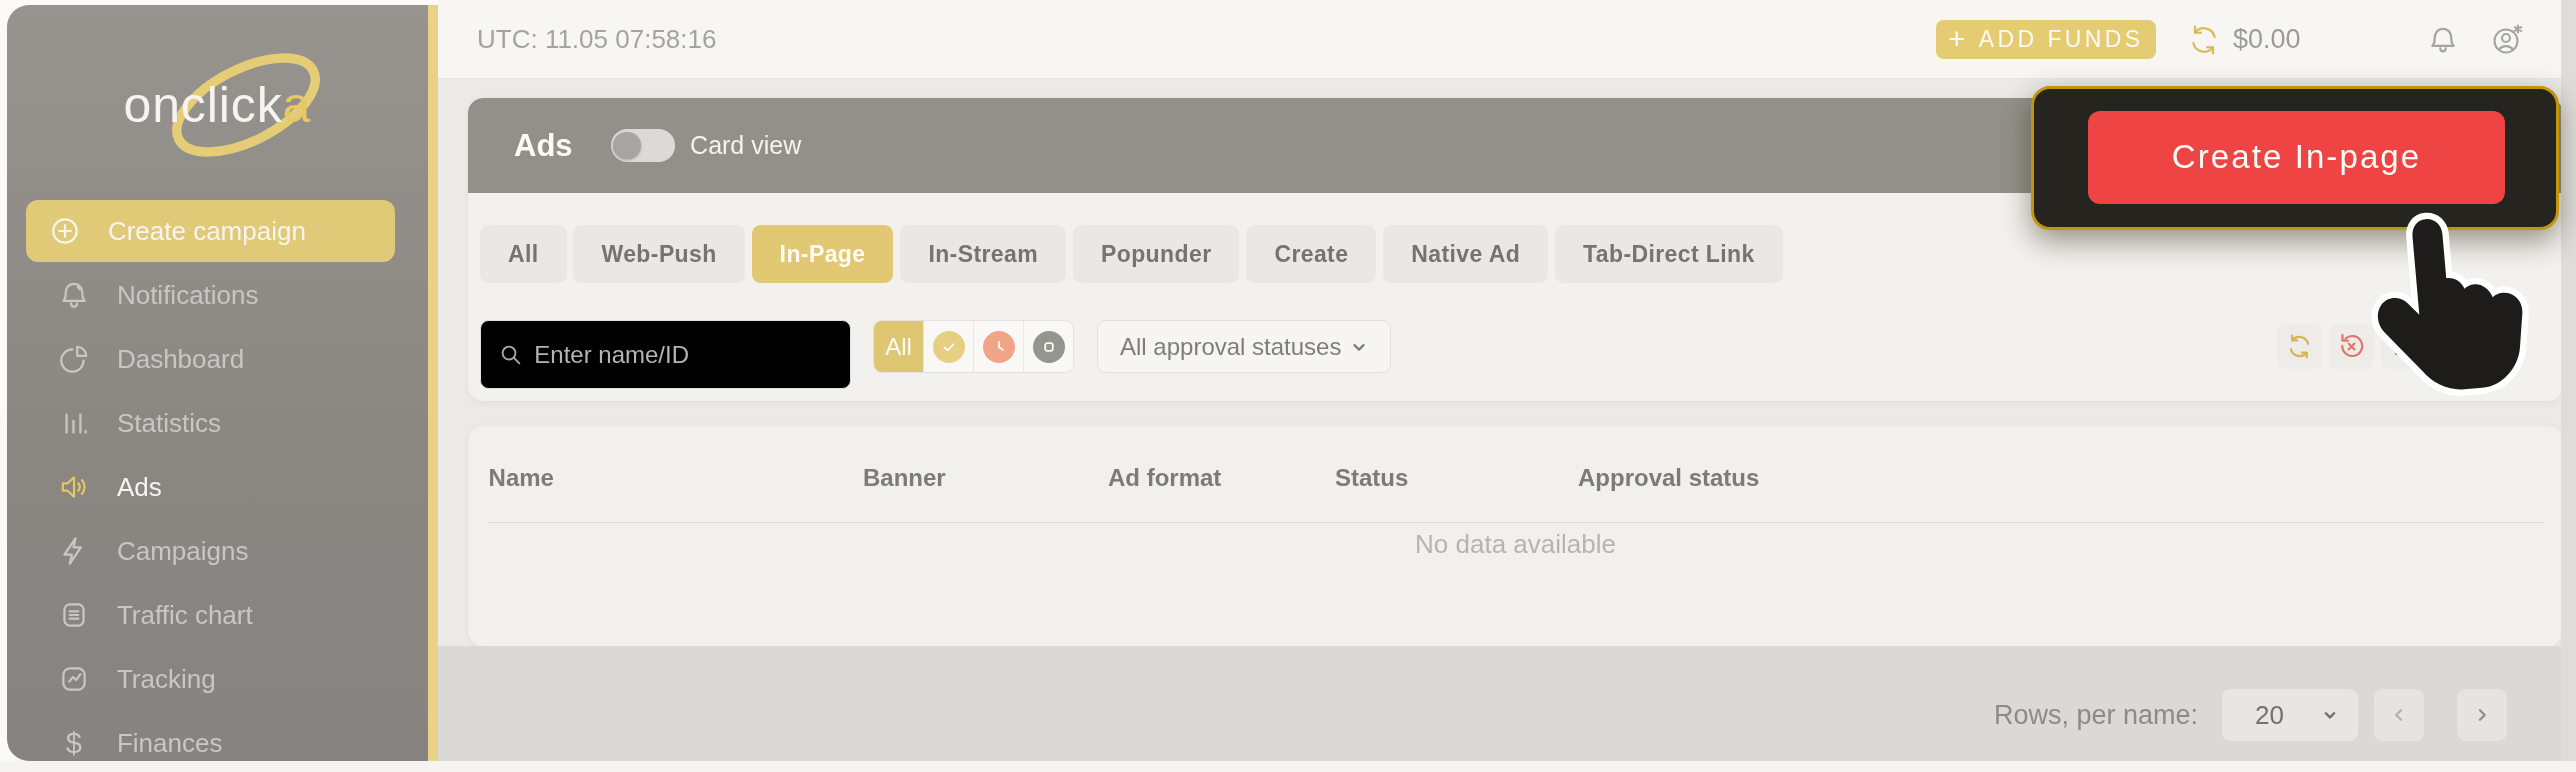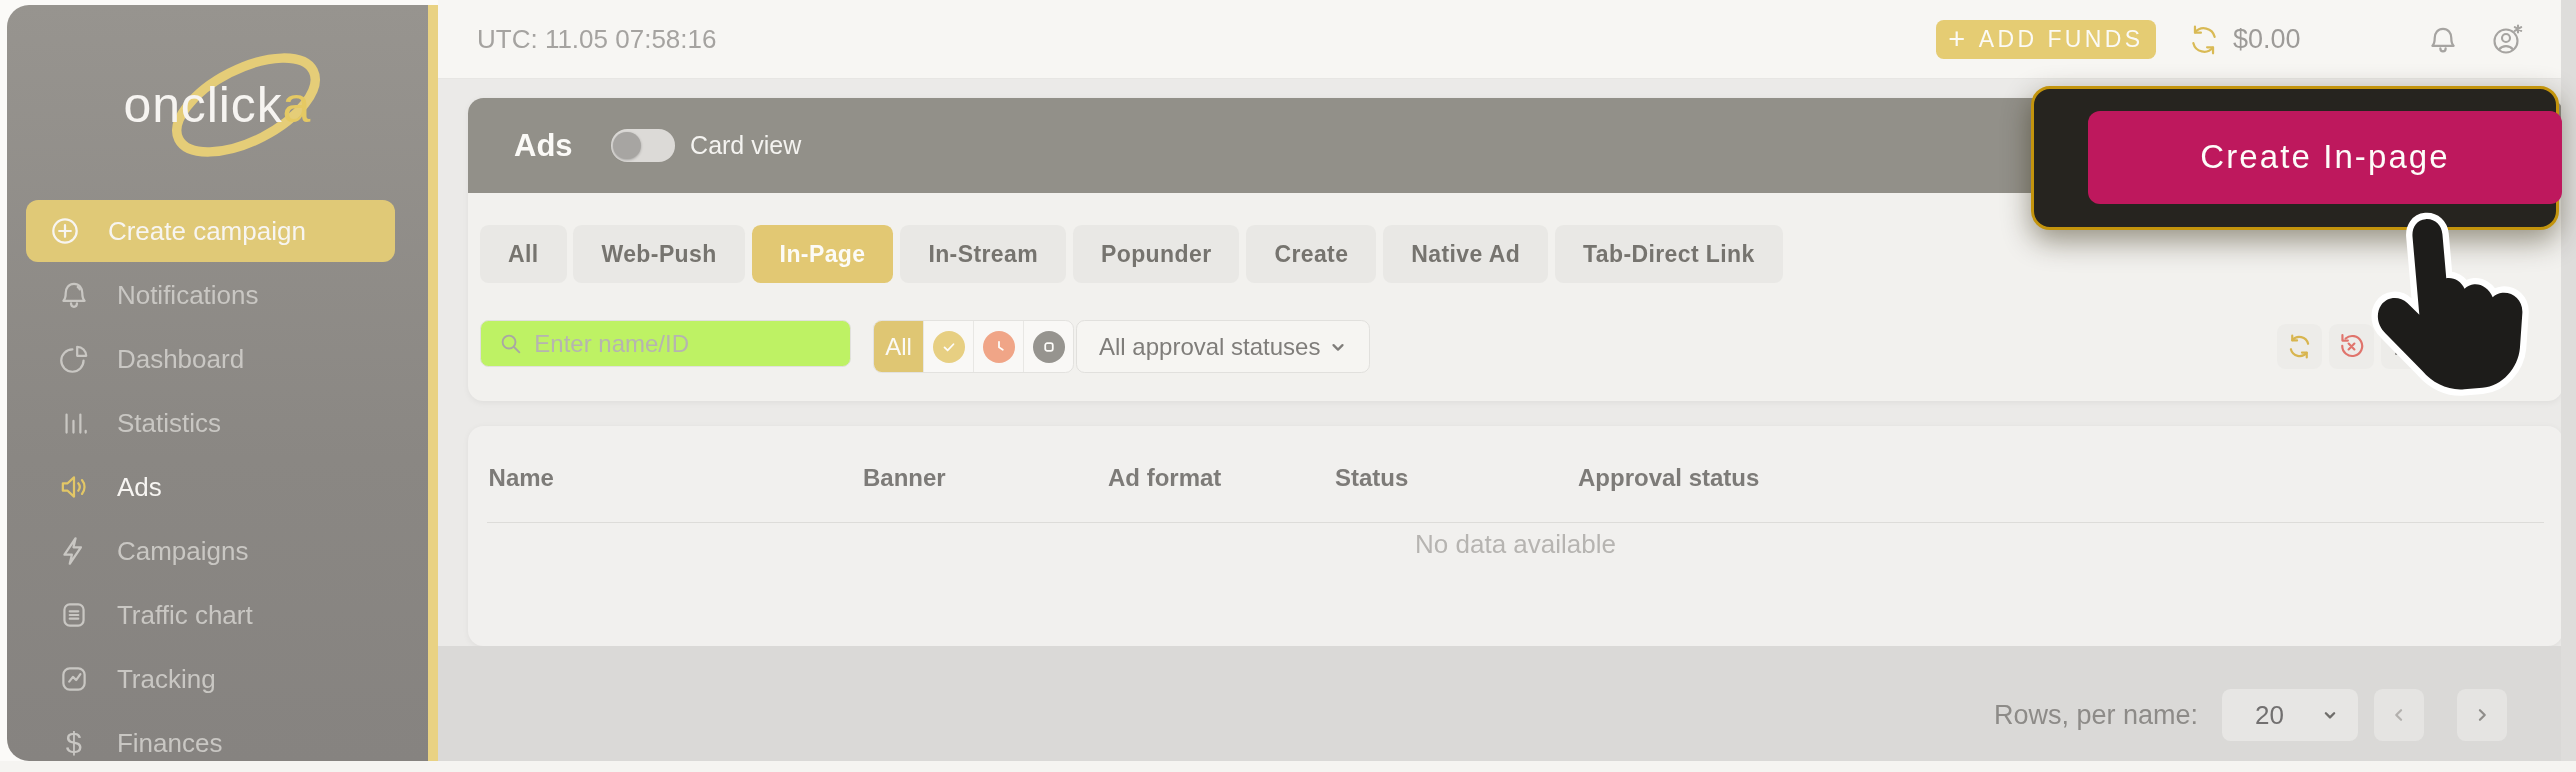--- a/index.html
+++ b/index.html
@@ -51,35 +51,35 @@
   .toggle .knob { position:absolute; left:2.6px; top:2.6px; width:27.5px; height:27.5px; border-radius:50%; background:#a7a5a2;
     box-shadow:0 0.9px 2.6px rgba(0,0,0,0.25); }
   .cardview-label { margin-left:15.5px; font-size:25px; color:#f4f3f0; }
 
   .tabs { position:absolute; left:12px; top:127px; display:flex; gap:6.9px; }
   .tab { height:58px; padding:0 28px; background:#e9e8e5; border:none; border-radius:8.6px;
     font-size:23px; font-weight:700; color:#76746f; display:flex; align-items:center; cursor:pointer; font-family:"Liberation Sans",sans-serif; letter-spacing:0.4px; }
   .tab.active { background:#e2c873; color:#fcfbf7; }
 
   .filter-row { position:absolute; left:12px; top:222px; height:53px; display:flex; }
-  .search-box { width:371px; height:47px; background:#bef264; border:1.7px solid #e1e0dd; border-radius:8.6px;
+  .search-box { width:371px; height:69px; background:#000000; border:1.7px solid #e1e0dd; border-radius:8.6px;
     display:flex; align-items:center; padding-left:15.5px; gap:10.3px; }
   .search-box input { border:none; outline:none; background:transparent; font-size:24px; color:#6f6d6a; width:292px; font-family:"Liberation Sans",sans-serif; }
   .search-box input::placeholder { color:#b6b4b1; }
   .chip-group { margin-left:22px; width:201px; height:53px; border:1.7px solid #e3e2df; background:#f9f8f6; border-radius:8.6px;
     display:flex; overflow:hidden; }
   .chip { flex:1; display:flex; align-items:center; justify-content:center; border-right:0.9px solid #e8e7e4; cursor:pointer; }
   .chip:last-child { border-right:none; }
   .chip.all { background:#dfc673; color:#fbfaf5; font-size:24px; }
   .status-dot { width:32px; height:32px; border-radius:50%; display:flex; align-items:center; justify-content:center; }
   .status-dot svg { fill:none; stroke:#fdfcf9; stroke-width:2.6; stroke-linecap:round; stroke-linejoin:round; }
   .dot-approved { background:#e7cf82; }
   .dot-pending { background:#f0a587; }
   .dot-rejected { background:#96948f; }
-  .approval-select { margin-left:2px; width:294px; height:53px; border:1.7px solid #e1e0dd; border-radius:8.6px; background:#f6f5f2;
+  .approval-select { margin-left:23px; width:294px; height:53px; border:1.7px solid #e1e0dd; border-radius:8.6px; background:#f6f5f2;
     display:flex; align-items:center; justify-content:space-between; padding:0 19px 0 22px; cursor:pointer; }
   .approval-select span { font-size:24px; color:#7f7d7a; }
   .filter-actions { position:absolute; right:137px; top:226px; display:flex; gap:6.9px; }
   .icon-btn { width:45px; height:45px; border:none; border-radius:8.6px; background:#edece9; display:flex; align-items:center; justify-content:center; cursor:pointer; }
   .icon-btn svg { fill:none; stroke-width:2.4; stroke-linecap:round; stroke-linejoin:round; }
 
   
   .table-card { position:absolute; left:30px; top:426px; width:2095px; height:220px; background:#f1f0ee;
     border-radius:15.5px; box-shadow:0 1.7px 6.9px rgba(0,0,0,0.05); }
   .th { position:absolute; top:38px; font-size:24px; font-weight:700; color:#7d7b78; }
@@ -97,21 +97,21 @@
   .page-btn { width:50px; height:52px; background:#e5e4e2; border:none; border-radius:8.6px; display:flex; align-items:center; justify-content:center; cursor:pointer; }
   .page-btn.prev { margin-left:15.5px; }
   .page-btn.next { margin-left:33px; }
 
   .bottom-frame { position:absolute; left:0; right:0; bottom:0; height:12px; background:#f5f4f1; z-index:3; }
   .scroll-strip { position:absolute; right:0; top:0; bottom:0; width:15.5px; background:#dedddb; z-index:2; }
 
   
   .highlight-box { position:absolute; left:2031px; top:86px; width:528px; height:144px; background:#26241f;
     border:3.4px solid #c3940d; border-radius:19px; box-shadow:0 10.3px 29px rgba(40,30,0,0.45); z-index:5; }
-  .btn-create-inpage { position:absolute; left:54px; top:21.5px; width:474px; height:93px; background:#be185d; border:none;
+  .btn-create-inpage { position:absolute; left:54px; top:21.5px; width:417px; height:93px; background:#ef4444; border:none;
     border-radius:12px; color:#fdfcf9; font-size:33px; letter-spacing:2.1px; cursor:pointer; font-family:"Liberation Sans",sans-serif; }
   .cursor-hand { position:absolute; left:2360px; top:210px; z-index:6; pointer-events:none; }
 </style>
 </head>
 <body>
 
 <div class="screen">
 
   <nav class="sidebar">
     <div class="logo">

